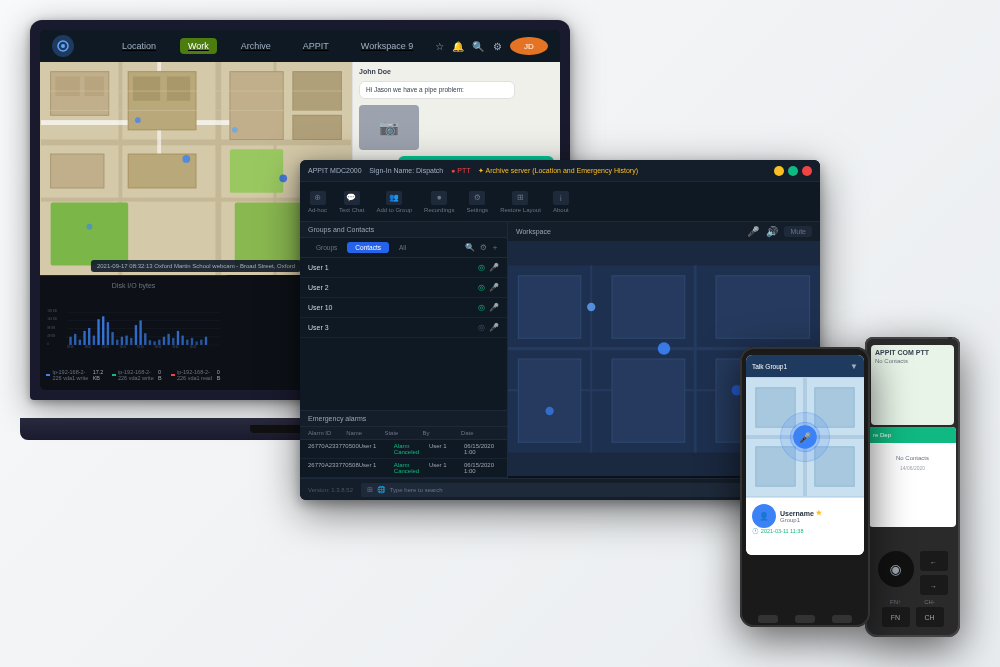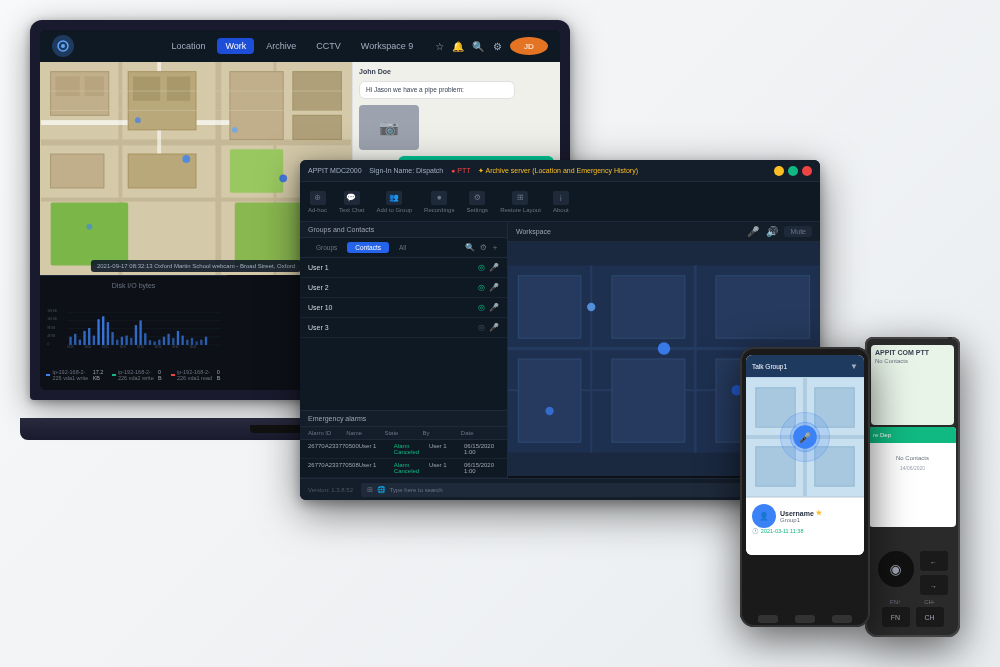--- a/index.html
+++ b/index.html
@@ -80,33 +80,34 @@
     .nav-logo svg {
       width: 14px;
       height: 14px;
     }
 
     .nav-spacer { flex: 1; }
 
     .nav-items {
       display: flex;
       align-items: flex-start;
-      gap: 4px;
+      gap: 16px;
+      text-decoration: underline;
     }
 
     .nav-item {
       color: #a0aec0;
       font-size: 9px;
       padding: 3px 8px;
       border-radius: 4px;
       cursor: pointer;
     }
 
     .nav-item.active {
-      background: #1d4ed8;
+      background: #4d7c0f;
       color: white;
     }
 
     .nav-icons {
       display: flex;
       align-items: center;
       gap: 8px;
       margin-left: 8px;
     }
 
@@ -874,21 +875,21 @@
             <svg viewBox="0 0 14 14" fill="none">
               <circle cx="7" cy="7" r="5" stroke="#60a5fa" stroke-width="1.5"></circle>
               <circle cx="7" cy="7" r="2" fill="#60a5fa"></circle>
             </svg>
           </div>
           <div class="nav-spacer"></div>
           <div class="nav-items">
             <div class="nav-item">Location</div>
             <div class="nav-item active">Work</div>
             <div class="nav-item">Archive</div>
-            <div class="nav-item">CCTV</div>
+            <div class="nav-item">APPIT</div>
             <div class="nav-item">Workspace 9</div>
           </div>
           <div class="nav-icons">
             <span class="nav-icon">☆</span>
             <span class="nav-icon">🔔</span>
             <span class="nav-icon">🔍</span>
             <span class="nav-icon">⚙</span>
             <div class="nav-avatar">JD</div>
           </div>
         </div>

